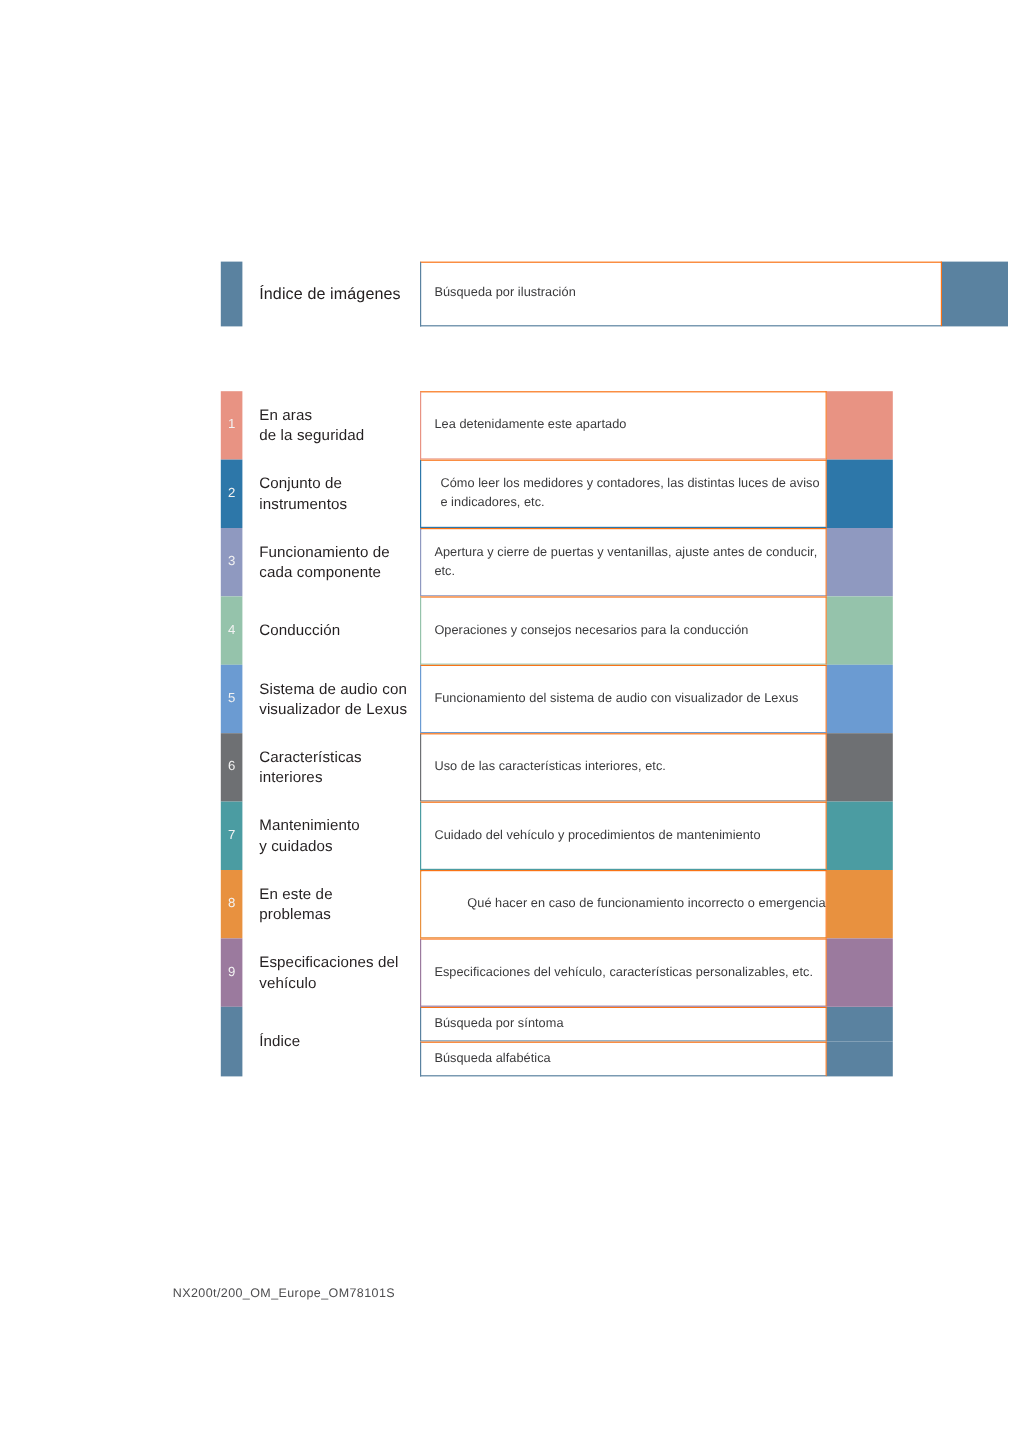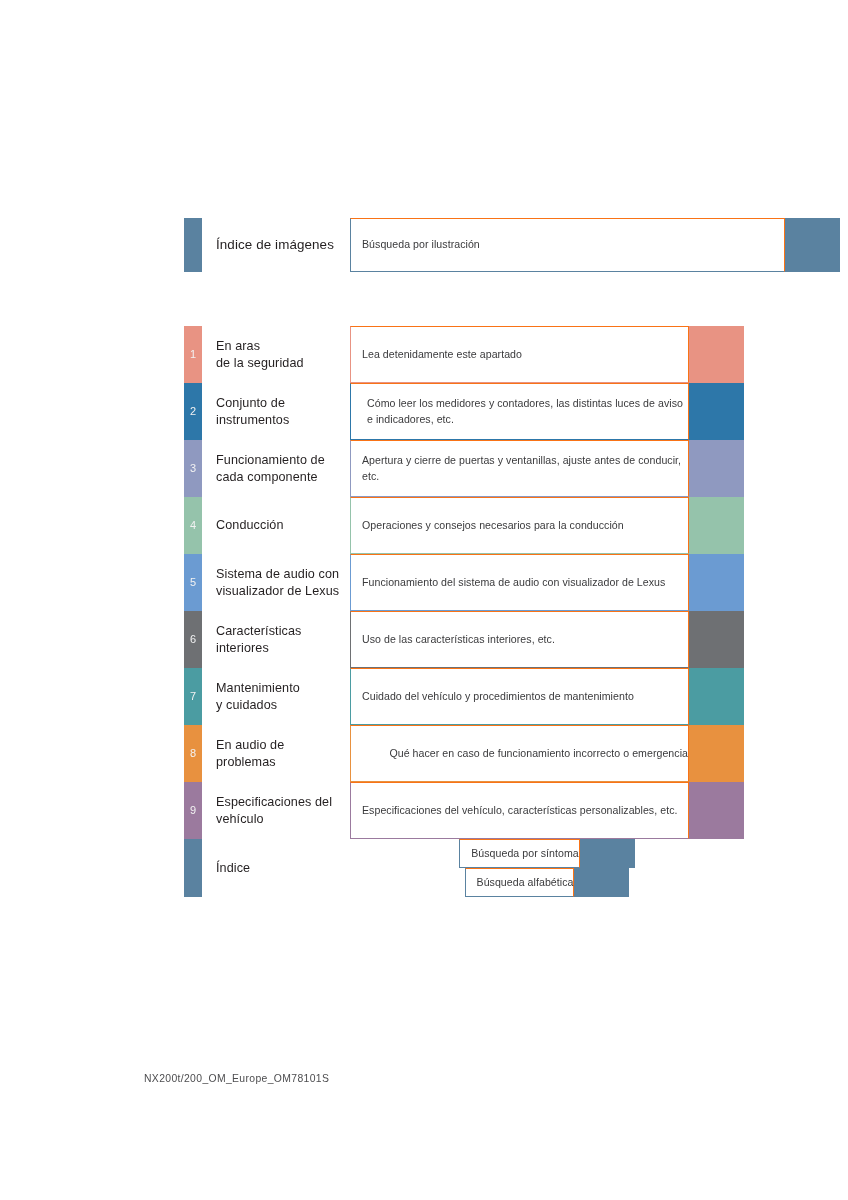--- a/index.html
+++ b/index.html
@@ -140,21 +140,20 @@
     flex: 0 0 18px;
   }
   .index-group .title-col {
     flex: 0 0 144px;
     width: 144px;
   }
   .index-rows {
     flex: 1 1 auto;
     display: flex;
     flex-direction: column;
-    align-items: center;
   }
   .index-rows .index-row {
     display: flex;
     align-items: stretch;
     height: 29px;
   }
   .index-rows .desc-col {
     padding: 0 0 0 11px;
   }
   .index-rows .swatch {
@@ -300,21 +299,21 @@
       </div>
       <div class="swatch" style="background-color: rgb(75, 156, 162);"></div>
     </div>
 
     <div class="row row-tall">
       <div class="tab">
         <div class="tab-fill" style="background-color: rgb(232, 145, 63);"></div>
         <span class="tab-num">8</span>
       </div>
       <div class="title-col">
-        <span class="t-line">En audio de</span>
+        <span class="t-line">En este de</span>
         <span class="t-line">problemas</span>
       </div>
       <div class="desc-col" style="border-left-color: rgb(232, 145, 63); border-bottom-color: rgb(232, 145, 63); border-left-width: 1px; justify-content: flex-end;">
         <span class="d-text">Qué hacer en caso de funcionamiento incorrecto o emergencia</span>
       </div>
       <div class="swatch" style="background-color: rgb(232, 145, 63);"></div>
     </div>
 
     <div class="row row-tall">
       <div class="tab">

